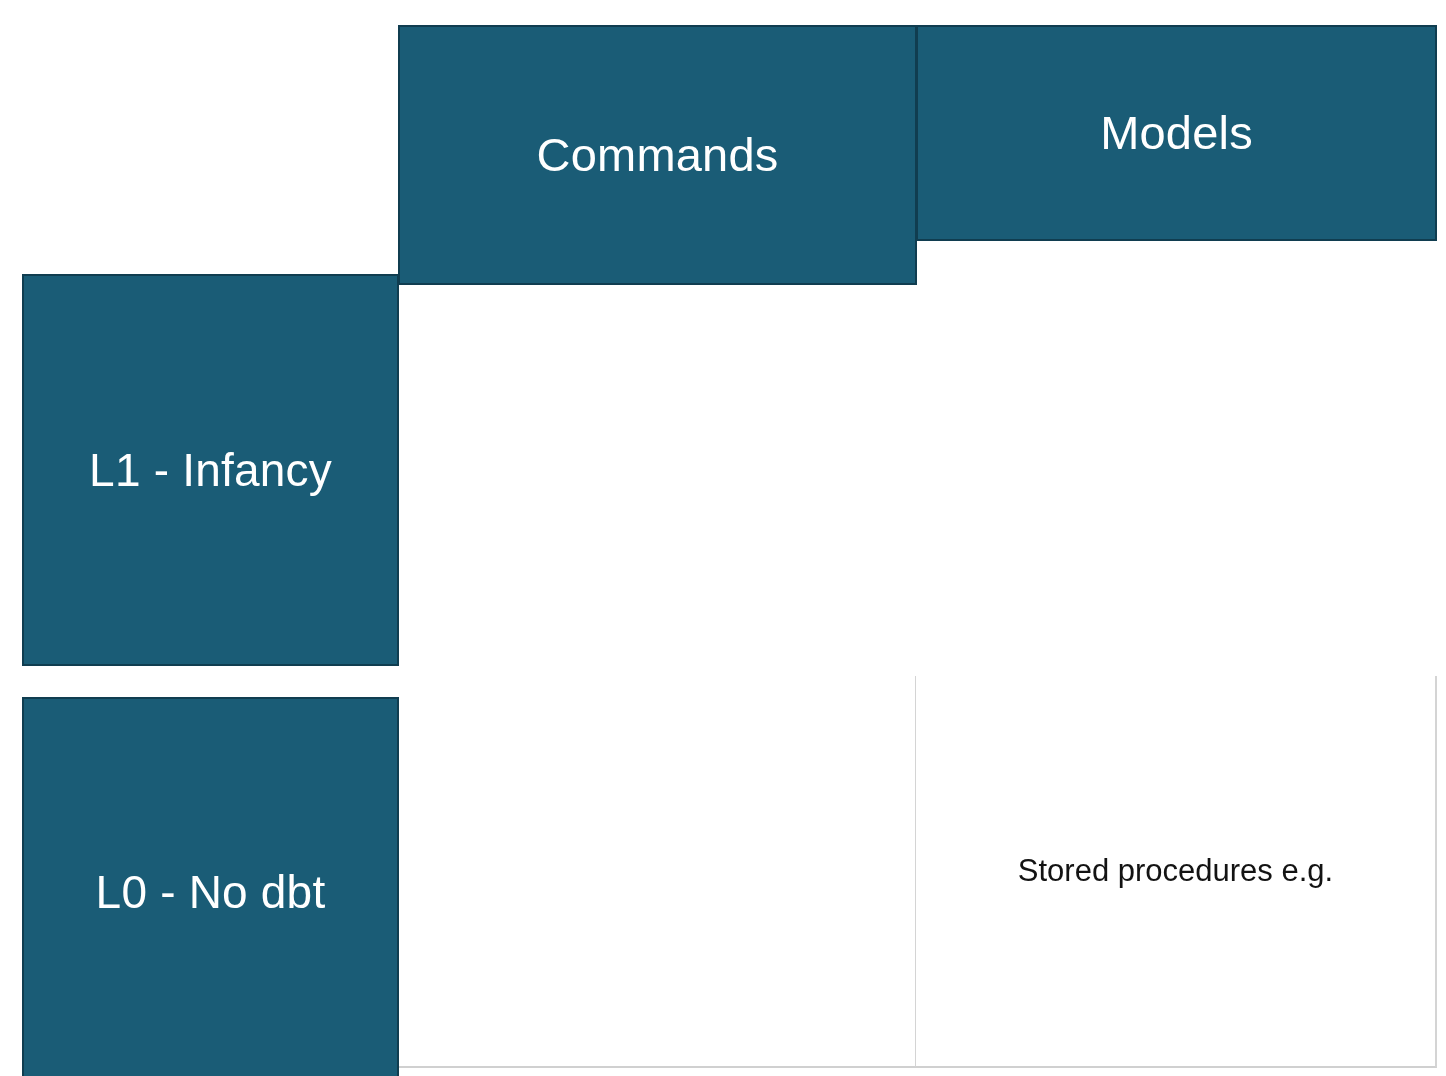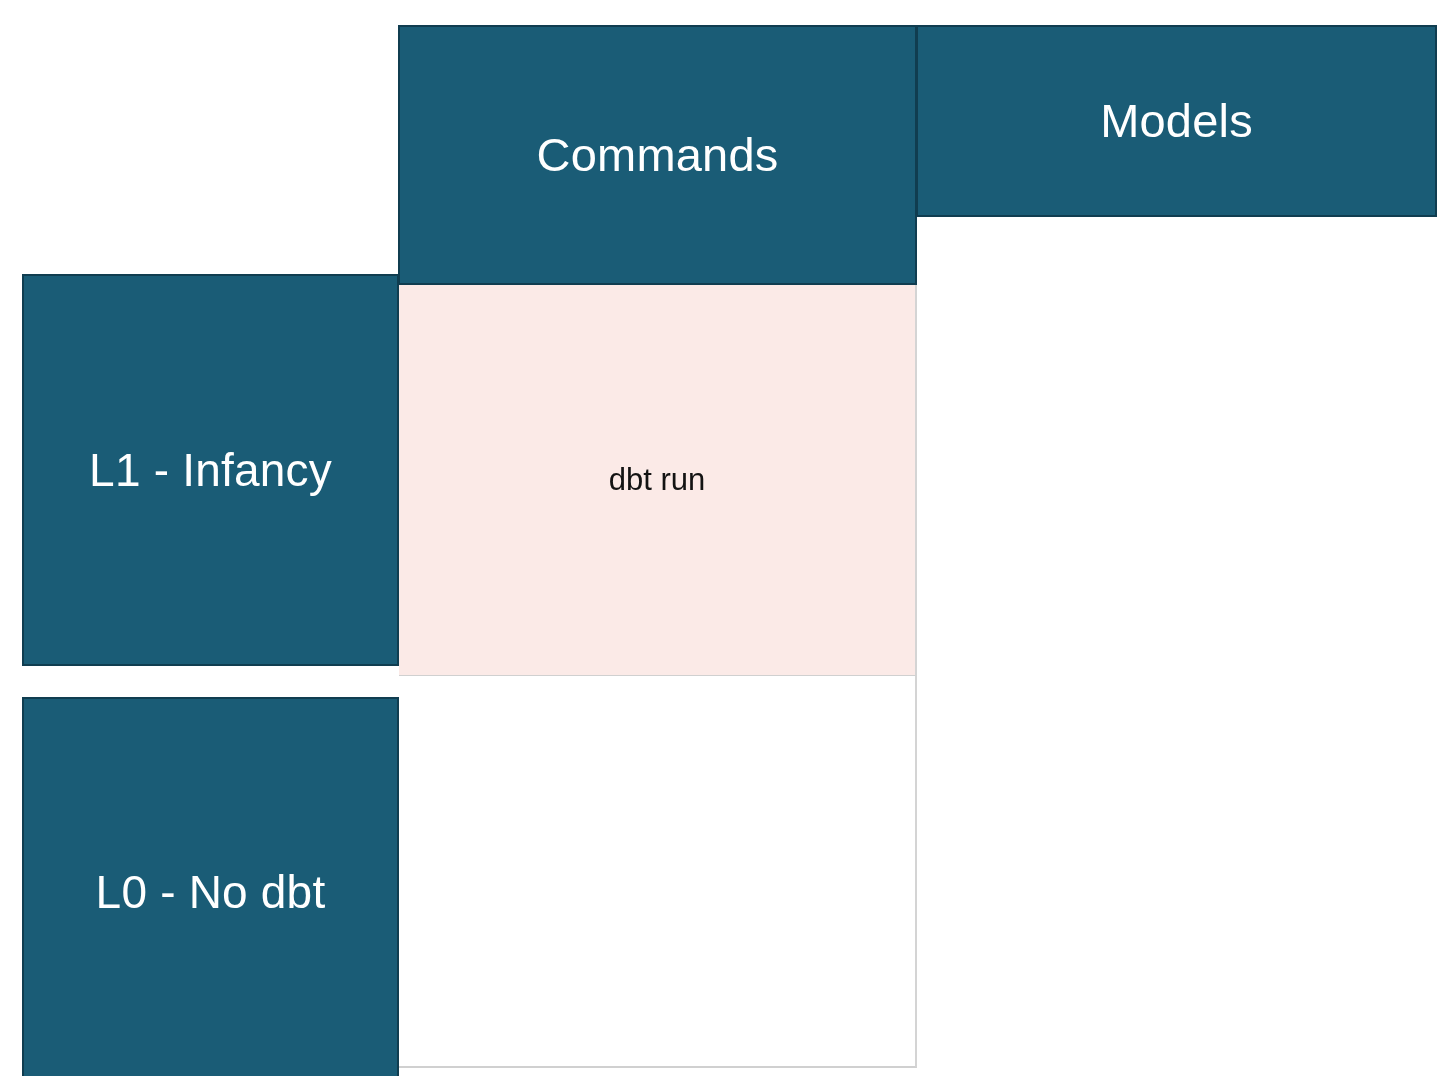--- a/index.html
+++ b/index.html
@@ -47,21 +47,21 @@
     left: 398px;
     top: 25px;
     width: 519px;
     height: 260px;
   }
 
   #col-header-models {
     left: 916px;
     top: 25px;
     width: 521px;
-    height: 192px;
+    height: 216px;
   }
 
   
   .row-header {
     background: #1A5C76;
     border: 2px solid #103D50;
     color: #ffffff;
     font-size: 46px;
     font-weight: 400;
     line-height: 1.15;
@@ -163,23 +163,23 @@
   </div>
 
   <div id="row-header-l1" class="cell row-header">
     <span class="cell-text">L1 - Infancy</span>
   </div>
 
   <div id="row-header-l0" class="cell row-header">
     <span class="cell-text">L0 - No dbt</span>
   </div>
 
-  <div id="cell-l1-commands" class="cell data-cell fill-blush">
-    <span class="cell-text">dbt run</span>
-  </div>
 
 
   <div id="cell-l0-commands" class="cell data-cell fill-white">
     <span class="cell-text"></span>
   </div>
 
+  <div id="cell-l0-models" class="cell data-cell fill-white">
+    <span class="cell-text">Stored procedures e.g.</span>
+  </div>
 
 </div>
 
 </body></html>

